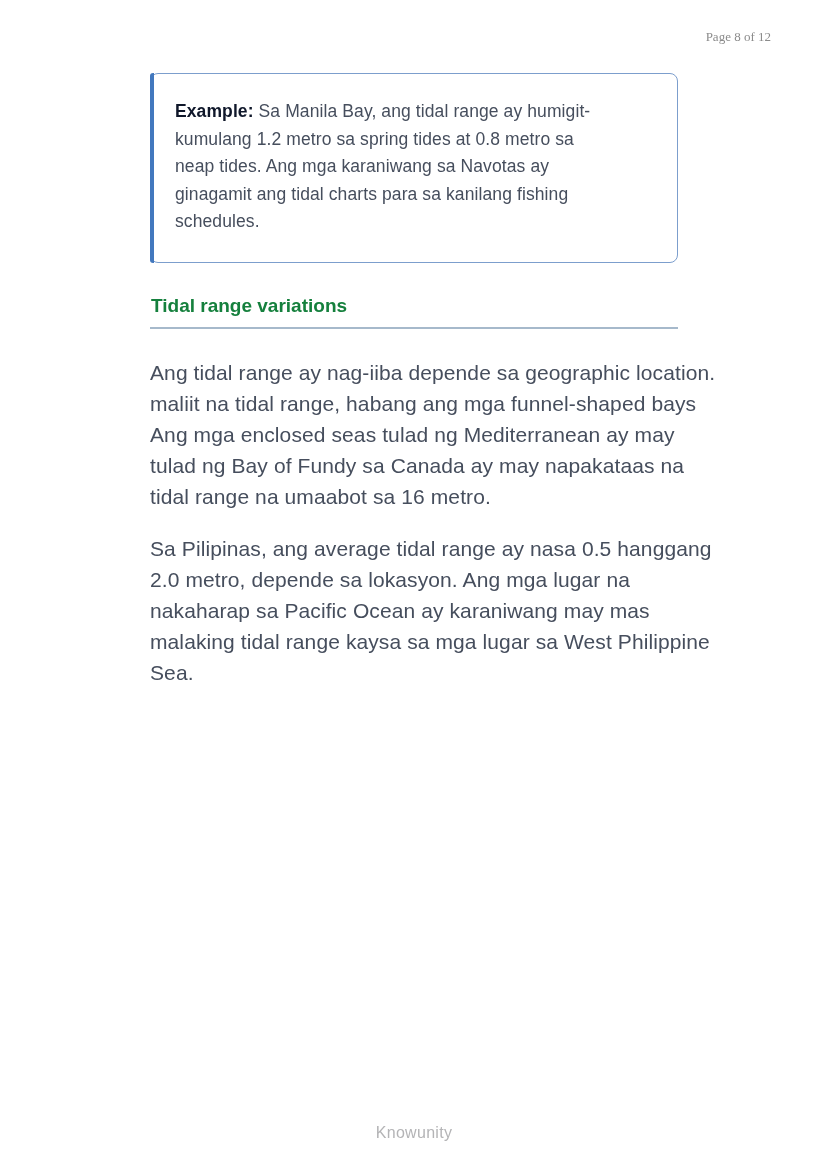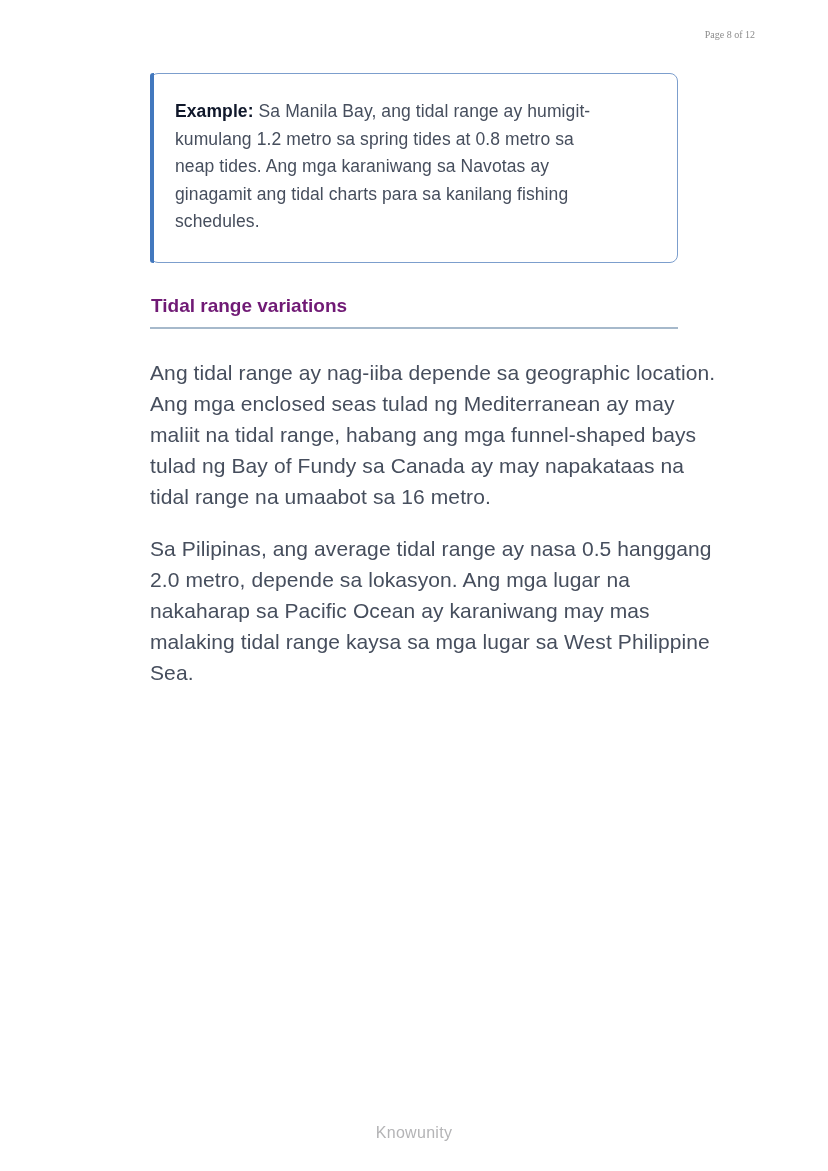--- a/index.html
+++ b/index.html
@@ -9,23 +9,23 @@
     width: 828px;
     height: 1171px;
     margin: 0 auto;
     background: #ffffff;
     font-family: "Liberation Sans", sans-serif;
     overflow: hidden;
   }
   .page-indicator {
     position: absolute;
     top: 29px;
-    right: 73px;
+    right: 57px;
     font-family: "Liberation Serif", serif;
-    font-size: 10px;
+    font-size: 13px;
     color: #8b8b8b;
   }
   .content {
     position: absolute;
     left: 150px;
     top: 73px;
     width: 528px;
   }
   .example-box {
     position: relative;
@@ -51,21 +51,21 @@
   }
   .example-label {
     font-weight: bold;
     color: #0f172a;
   }
   .section-heading {
     margin-top: 31px;
     margin-left: 1px;
     font-size: 19px;
     font-weight: bold;
-    color: #701a75;
+    color: #15803d;
     line-height: 24px;
   }
   .divider {
     margin-top: 9px;
     height: 2px;
     background: #a6b9cb;
     border: none;
   }
   .paragraph {
     margin-top: 28px;
@@ -108,22 +108,22 @@
           </div>
       </div>
     </div>
 
     <h2 class="section-heading">Tidal range variations</h2>
 
     <div class="divider"></div>
 
     <div class="paragraph">
         <div class="text-line">Ang tidal range ay nag-iiba depende sa geographic location.</div>
+        <div class="text-line">maliit na tidal range, habang ang mga funnel-shaped bays</div>
         <div class="text-line">Ang mga enclosed seas tulad ng Mediterranean ay may</div>
-        <div class="text-line">maliit na tidal range, habang ang mga funnel-shaped bays</div>
         <div class="text-line">tulad ng Bay of Fundy sa Canada ay may napakataas na</div>
         <div class="text-line">tidal range na umaabot sa 16 metro.</div>
       </div>
 
     <div class="paragraph">
         <div class="text-line">Sa Pilipinas, ang average tidal range ay nasa 0.5 hanggang</div>
         <div class="text-line">2.0 metro, depende sa lokasyon. Ang mga lugar na</div>
         <div class="text-line">nakaharap sa Pacific Ocean ay karaniwang may mas</div>
         <div class="text-line">malaking tidal range kaysa sa mga lugar sa West Philippine</div>
         <div class="text-line">Sea.</div>

